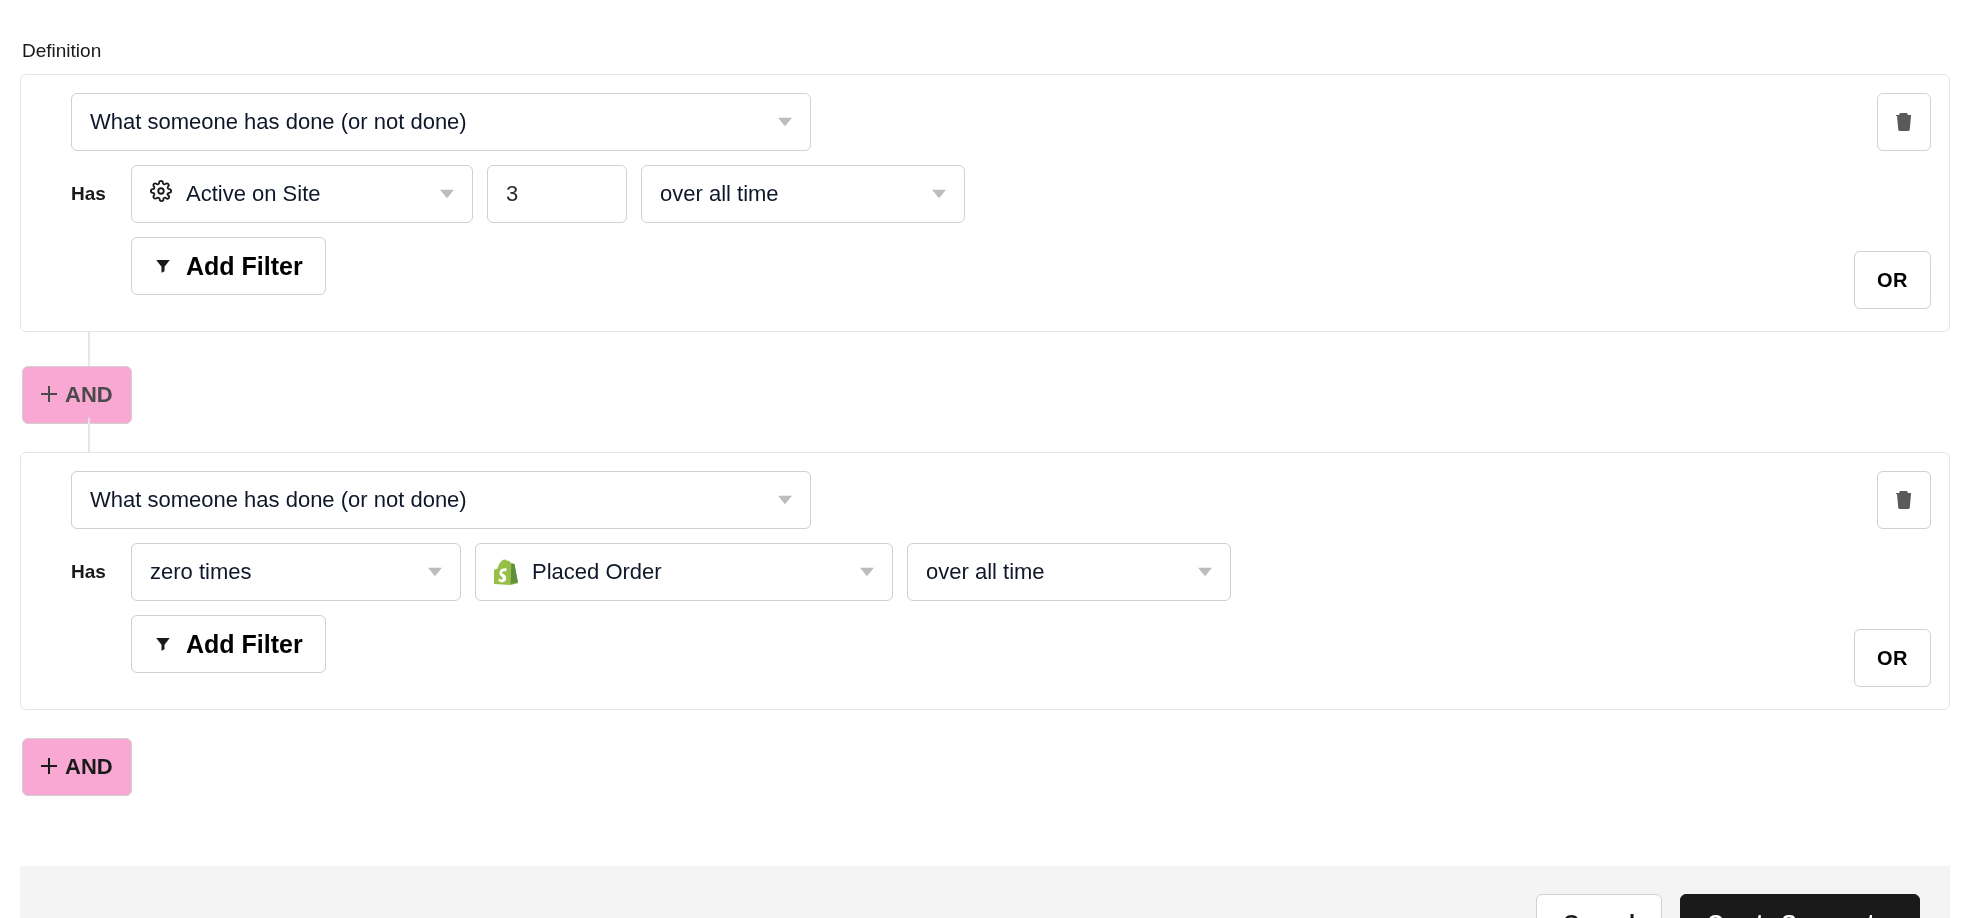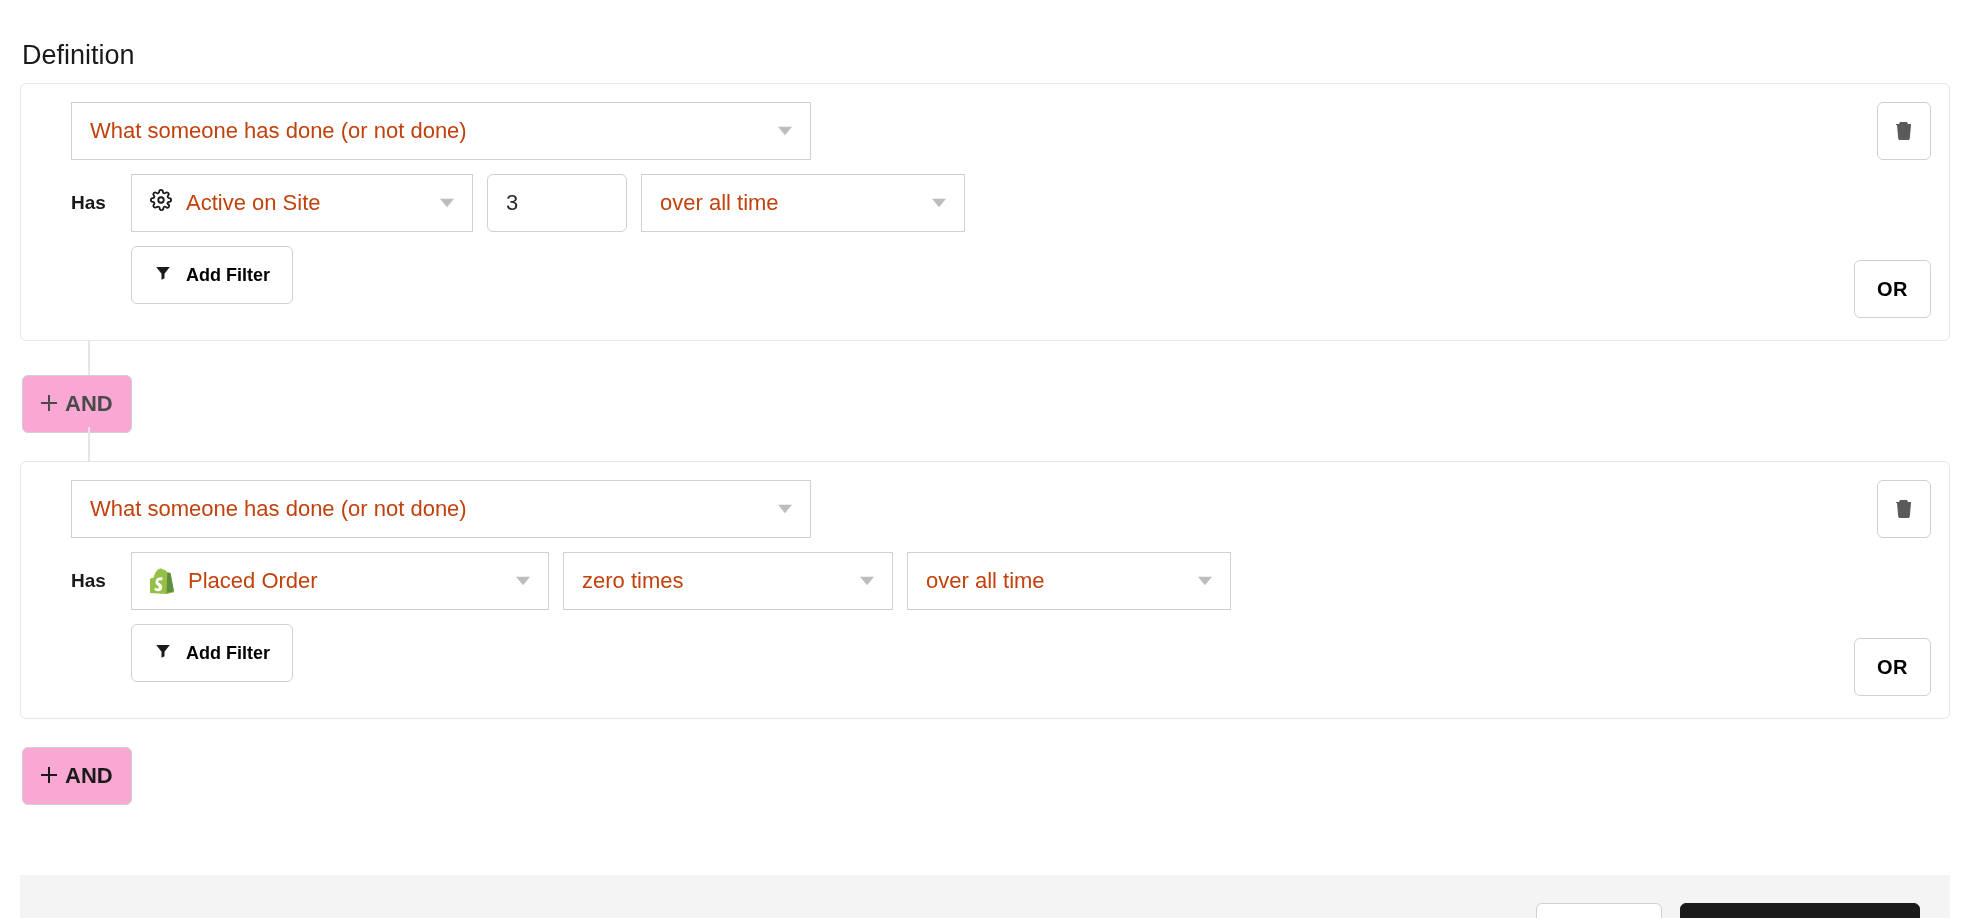--- a/index.html
+++ b/index.html
@@ -4,21 +4,21 @@
 <style>
   * { box-sizing: border-box; margin: 0; padding: 0; }
   body {
     font-family: -apple-system, BlinkMacSystemFont, "Segoe UI", Helvetica, Arial, sans-serif;
     background: #fff;
     color: #1a1a1a;
     width: 1970px;
     padding: 20px;
   }
   .section-label {
-    font-size: 27px;
+    font-size: 19px;
     color: #1a1a1a;
     margin: 20px 0 12px 2px;
   }
   .card {
     border: 1px solid #e6e6e6;
     border-radius: 6px;
     background: #fff;
     padding: 18px 30px 22px 50px;
     position: relative;
   }
@@ -27,26 +27,26 @@
     align-items: center;
     gap: 14px;
     margin-bottom: 14px;
   }
   .card-row:last-child { margin-bottom: 0; }
   .dropdown {
     display: inline-flex;
     align-items: center;
     justify-content: space-between;
     border: 1px solid #d0d0d0;
-    border-radius: 0;
+    border-radius: 6px;
     background: #fff;
     height: 58px;
     padding: 0 18px;
     font-size: 22px;
-    color: #c2410c;
+    color: #0f172a;
     cursor: pointer;
     gap: 12px;
   }
   .dropdown .left-group {
     display: inline-flex;
     align-items: center;
     gap: 14px;
   }
   .input-text {
     border: 1px solid #d0d0d0;
@@ -94,21 +94,21 @@
     cursor: pointer;
     margin-left: 25px;
   }
   .add-filter-btn {
     height: 58px;
     padding: 0 22px;
     border: 1px solid #d0d0d0;
     border-radius: 6px;
     background: #fff;
     font-weight: 700;
-    font-size: 18px;
+    font-size: 25px;
     display: inline-flex;
     align-items: center;
     gap: 14px;
     cursor: pointer;
   }
   .and-chip {
     display: inline-flex;
     align-items: center;
     gap: 8px;
     height: 58px;
@@ -273,48 +273,48 @@
       <span class="chev-down">
         <svg width="14" height="14" viewBox="0 0 10 6" fill="#bdbdbd">
             <path d="M0 0l5 6 5-6z"></path>
           </svg>
       </span>
     </div>
   </div>
 
   <div class="card-row">
     <span class="has-label">Has</span>
+
+    <div class="dropdown" style="width:330px;">
+      <span>zero times</span>
+      <span class="chev-down">
+        <svg width="14" height="14" viewBox="0 0 10 6" fill="#bdbdbd">
+            <path d="M0 0l5 6 5-6z"></path>
+          </svg>
+      </span>
+    </div>
 
     <div class="dropdown" style="width:418px;">
       <span class="left-group">
         <span class="shopify-icon">
           <svg width="24" height="26" viewBox="0 0 24 26">
               <path fill="#95BF47" d="M20.5 5.2s-.2-.1-.6-.2c0 0-1-.3-2.6-.4-.1-.3-.3-.7-.6-1.1-.9-1.4-2.2-2.1-3.8-2.1-.1 0-.2 0-.3 0C12.2.9 11.6.5 10.9.5c-1.9 0-3.8 1.4-5.2 3.8C4.6 6 3.9 8 3.7 9.6c-2 .6-3.4 1.1-3.4 1.1-.2.1-.3.2-.3.4L0 25.1l16.7.9 7.3-1.8L20.5 5.2z"></path>
               <path fill="#5E8E3E" d="M19.9 5c-.4-.1-1-.3-2.6-.4l-.6 20.4 7.3-1.8L20.5 5.2S20.3 5.1 19.9 5z"></path>
               <path fill="#fff" d="M12.8 9.5l-.9 3.2s-.9-.5-2-.4c-1.7.1-1.7 1.2-1.7 1.4.1 1.4 3.8 1.7 4 5 .2 2.6-1.4 4.4-3.6 4.5-2.7.2-4.2-1.4-4.2-1.4l.6-2.4s1.5 1.1 2.7 1.1c.8 0 1.1-.7 1.1-1.1-.1-1.9-3.1-1.8-3.3-4.8-.2-2.5 1.5-5.1 5.2-5.3C12.1 9.1 12.8 9.5 12.8 9.5z"></path>
             </svg>
         </span>
         <span>Placed Order</span>
       </span>
       <span class="chev-down">
         <svg width="14" height="14" viewBox="0 0 10 6" fill="#bdbdbd">
             <path d="M0 0l5 6 5-6z"></path>
           </svg>
       </span>
     </div>
 
-    <div class="dropdown" style="width:330px;">
-      <span>zero times</span>
-      <span class="chev-down">
-        <svg width="14" height="14" viewBox="0 0 10 6" fill="#bdbdbd">
-            <path d="M0 0l5 6 5-6z"></path>
-          </svg>
-      </span>
-    </div>
-
     <div class="dropdown" style="width:324px;">
       <span>over all time</span>
       <span class="chev-down">
         <svg width="14" height="14" viewBox="0 0 10 6" fill="#bdbdbd">
             <path d="M0 0l5 6 5-6z"></path>
           </svg>
       </span>
     </div>
   </div>
 

